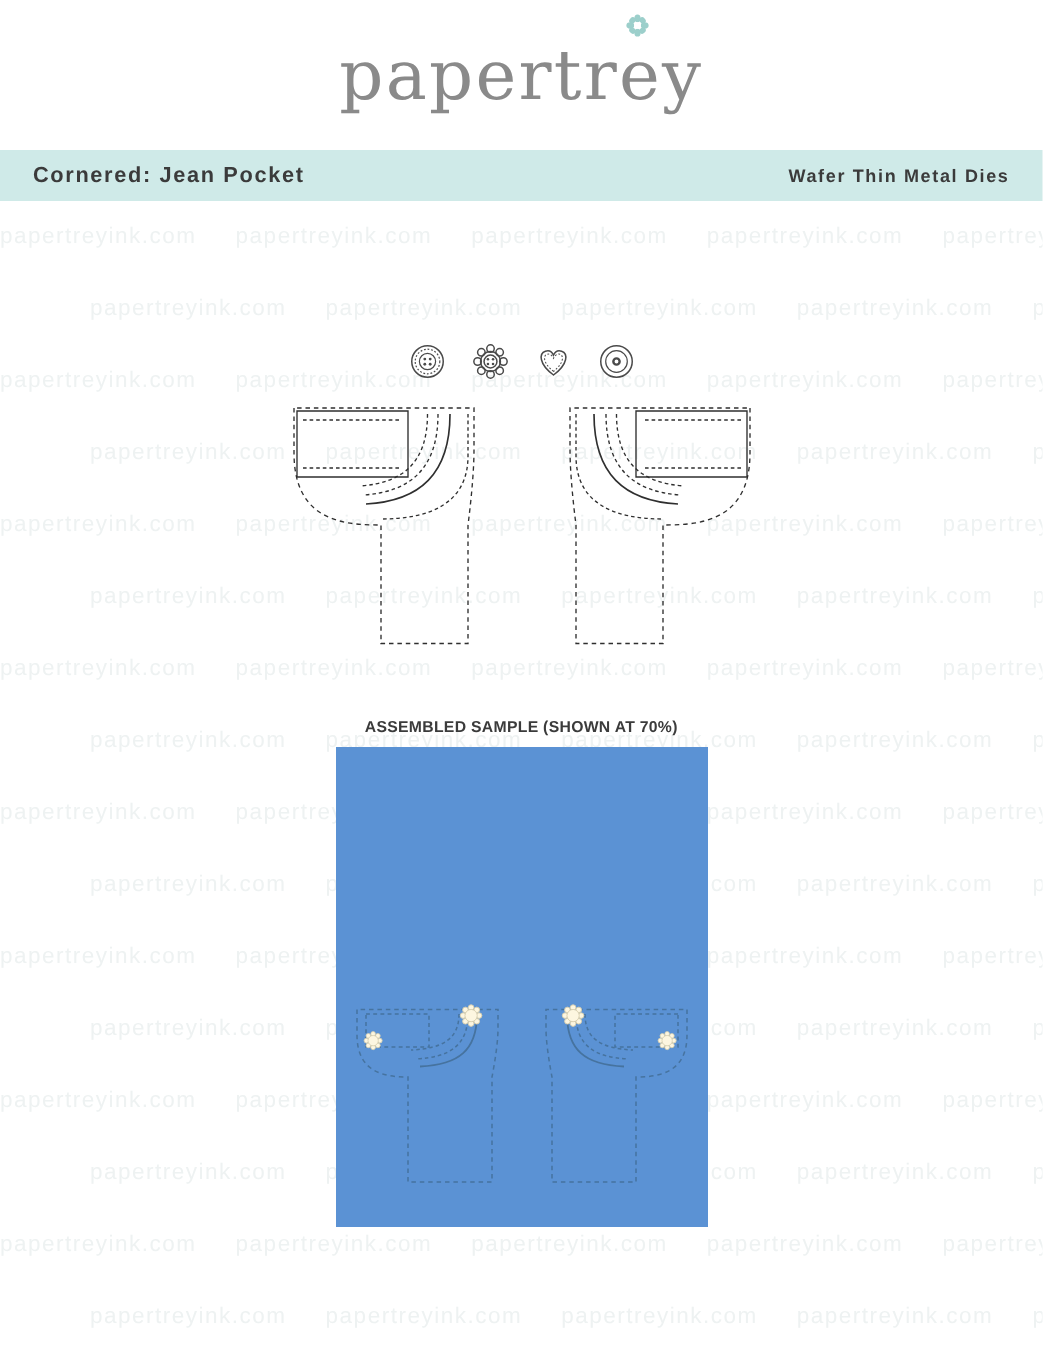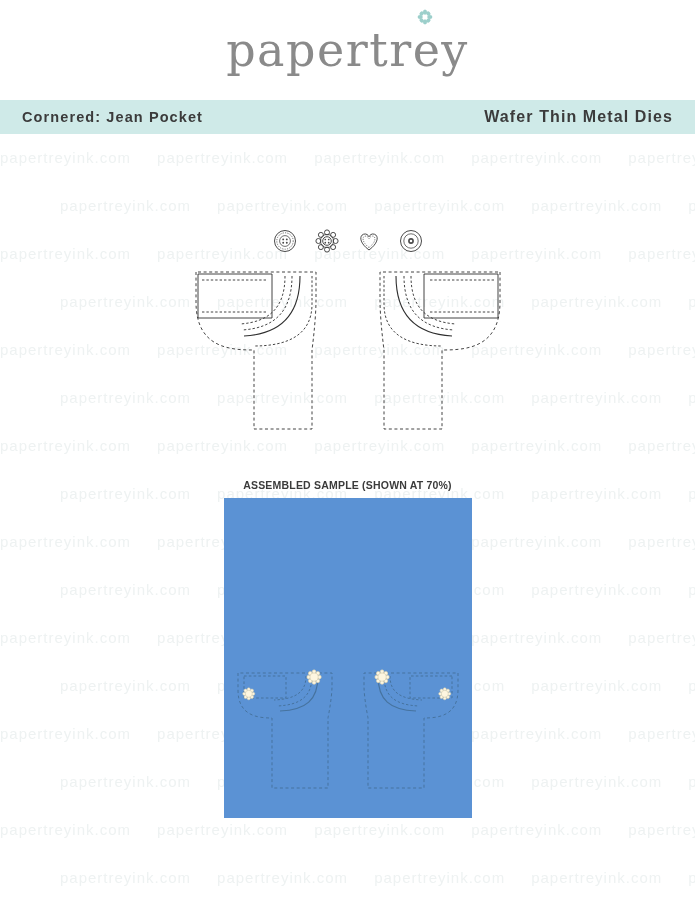--- a/index.html
+++ b/index.html
@@ -69,21 +69,21 @@
     position: relative;
     z-index: 5;
   }
   .title-left {
     font-size: 14.5px;
     font-weight: 700;
     letter-spacing: 1.1px;
     color: #3b3b3b;
   }
   .title-right {
-    font-size: 16px;
+    font-size: 12px;
     font-weight: 700;
     letter-spacing: 1.1px;
     color: #3b3b3b;
   }
 
   
   .watermark {
     position: absolute;
     left: 0;
     top: 134px;

